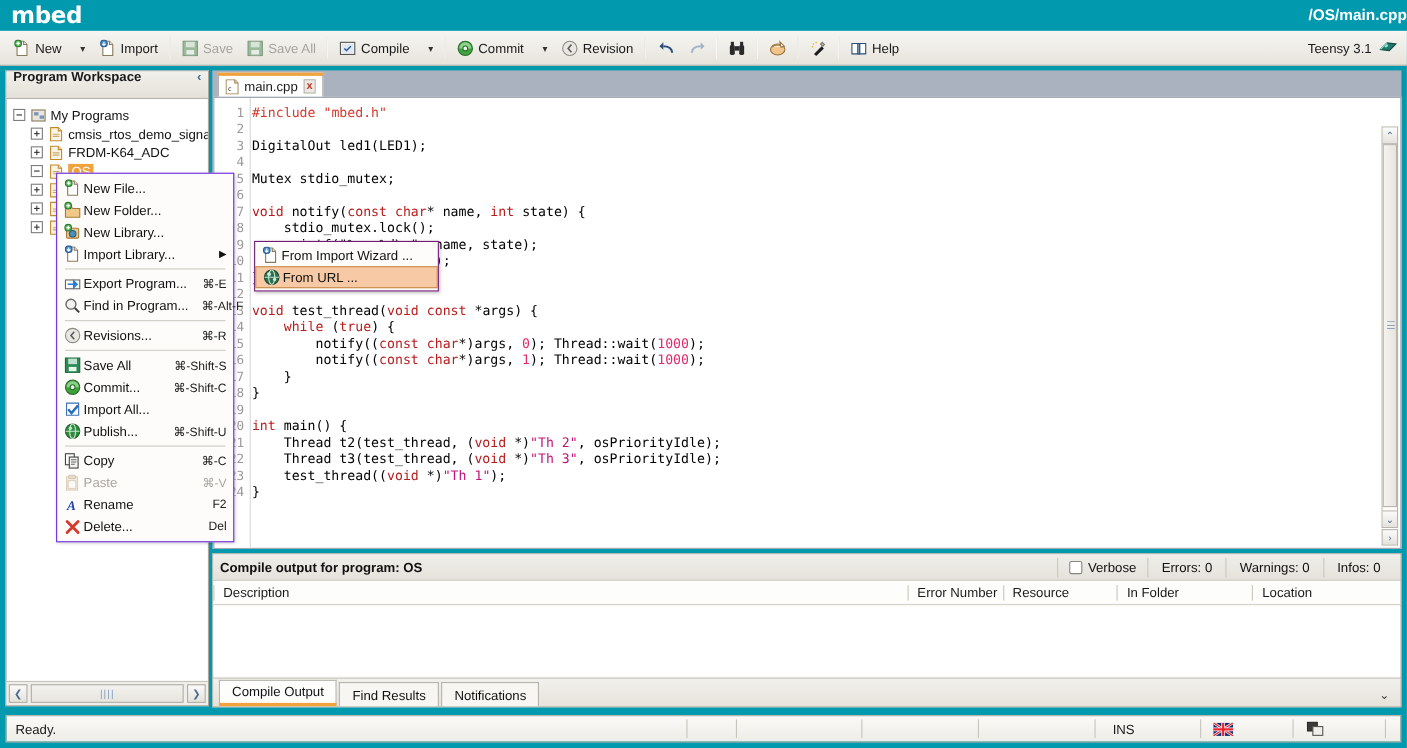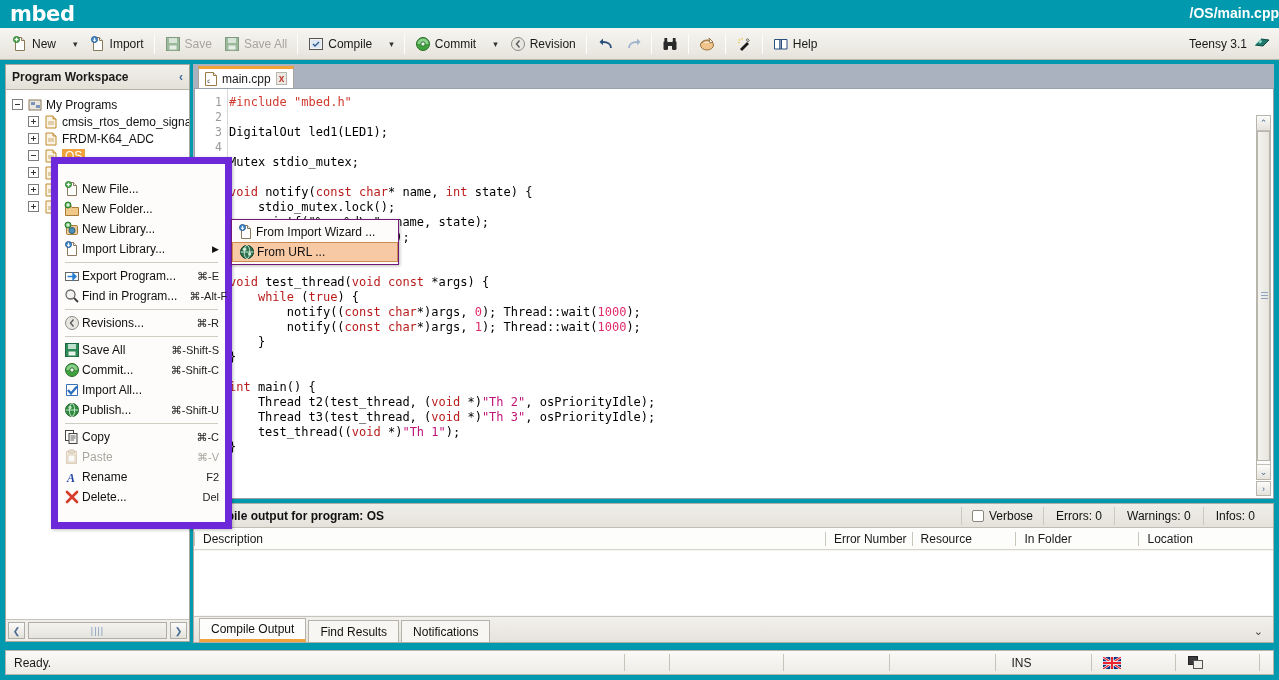--- a/index.html
+++ b/index.html
@@ -65,21 +65,21 @@
   .ico svg { display: block; }
 
   
   .sidebar {
     position: absolute; left: 5px; top: 64px; width: 185px; height: 578px;
     background: #ffffff; border: 1px solid #a9a69d;
   }
   .sidebar-header {
     height: 25px; background: linear-gradient(180deg,#f2f0eb,#e4e1d9);
     border-bottom: 1px solid #b6b3aa;
-    display: flex; align-items: center; padding: 0 6px;
+    display: flex; align-items: flex-end; padding: 12px 6px;
     font-weight: bold; font-size: 12px; color: #1a1a1a;
   }
   .collapse-btn { margin-left: auto; color: #3d6a99; font-size: 12px; }
   .tree { position: absolute; top: 26px; left: 0; right: 0; bottom: 24px; overflow: hidden; padding-top: 5px; }
   .tnode {
     display: flex; align-items: center; height: 17px; padding-left: 6px;
     white-space: nowrap; font-size: 12px; color: #111;
   }
   .tnode.lvl2 { padding-left: 22px; }
   .texp {
@@ -211,23 +211,23 @@
     background: linear-gradient(180deg,#fbfaf8,#eeece6);
     border: 1px solid #b7b4ab;
     display: flex; align-items: center; font-size: 12px; color: #1a1a1a; gap: 44px;
   }
   .st-text { padding-left: 8px; }
   .st-cell { border-left: 1px solid #c7c4bb; height: 17px; display: flex;
              align-items: center; justify-content: center; }
 
   
   .ctxmenu {
-    position: absolute; left: 51px; top: 157px; width: 181px;
-    background: #fdfcfa; border: 7px solid #6d28d9;
-    padding: 15px 0; z-index: 50;
+    position: absolute; left: 51px; top: 157px; width: 162px;
+    background: #fdfcfa; border: 1px solid #6d28d9;
+    padding: 3px 0; z-index: 50;
     box-shadow: 1px 1px 3px rgba(0,0,0,.25);
   }
   .mi {
     display: flex; align-items: center; height: 20px; padding: 0 6px;
     font-size: 12px; color: #111; white-space: nowrap;
   }
   .mi.disabled { color: #aaa7a0; }
   .mi .micon { width: 18px; flex: 0 0 18px; display: flex; align-items: center; }
   .mi .mlbl { flex: 1; }
   .mi .mkey { color: #222; font-size: 11px; padding-left: 12px; }

